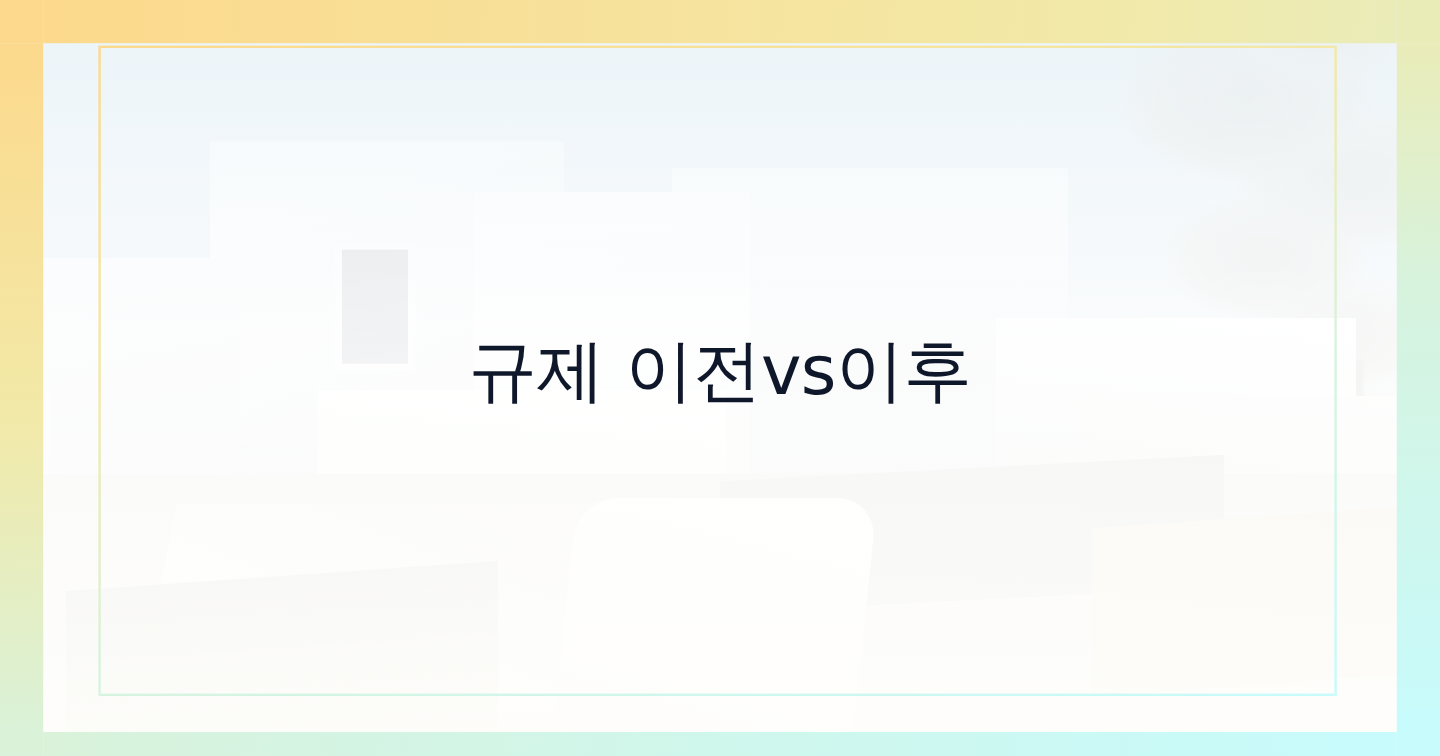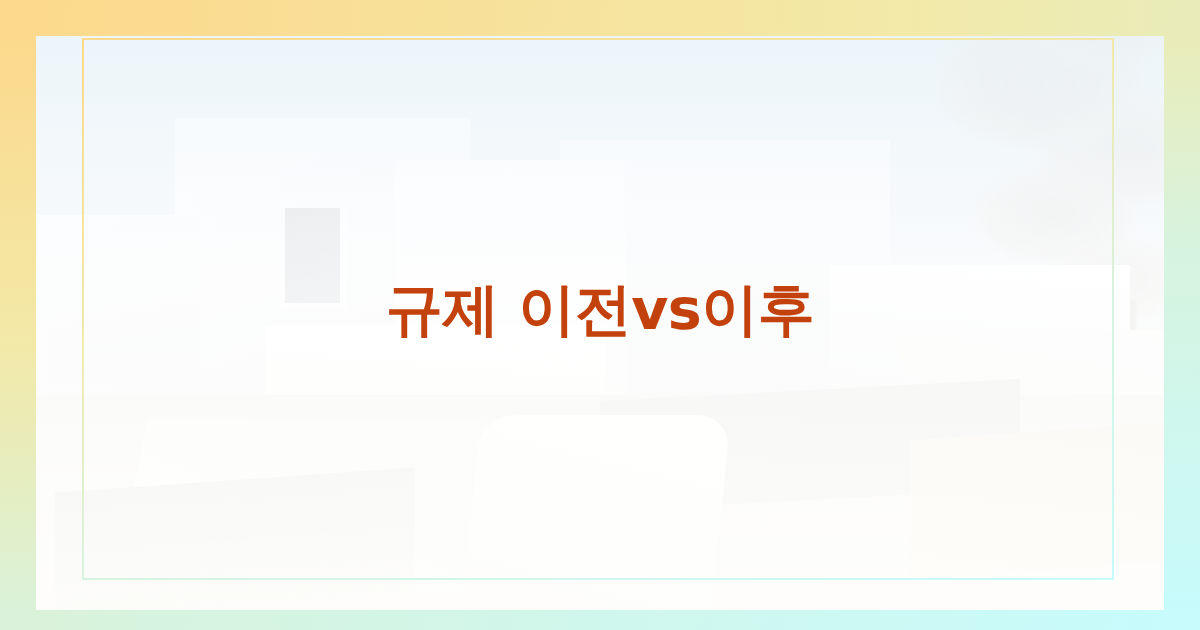--- a/index.html
+++ b/index.html
@@ -155,23 +155,23 @@
   .title-wrap {
     position:absolute;
     left:0; right:0; top:0; bottom:0;
     display:flex;
     align-items:center;
     justify-content:center;
     padding-bottom:12px;
   }
   .title {
     text-align:center;
-    color:#c2410c;
+    color:#0f172a;
     font-family:"DejaVu Sans", sans-serif;
-    font-weight:700;
+    font-weight:400;
     font-size:57px;
     line-height:1.16;
     letter-spacing:-0.5px;
     max-width:680px;
     word-break:keep-all;
   }
   .title .ln { display:block; white-space:nowrap; }
 </style>
 </head>
 <body>

